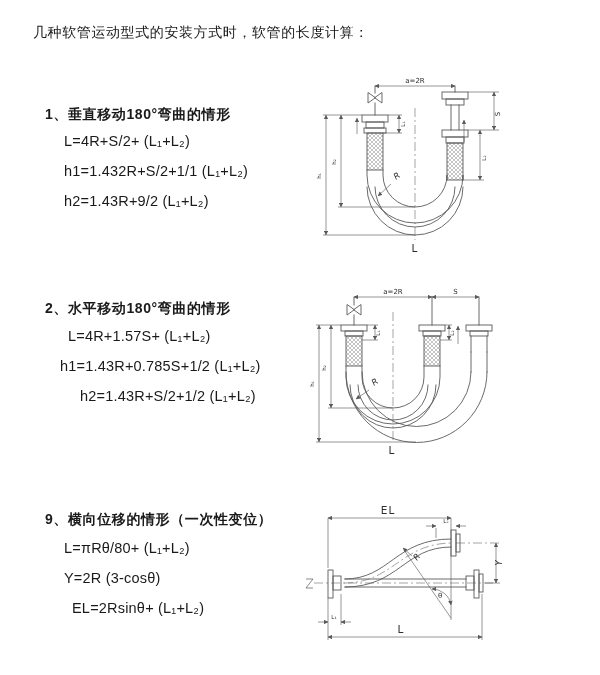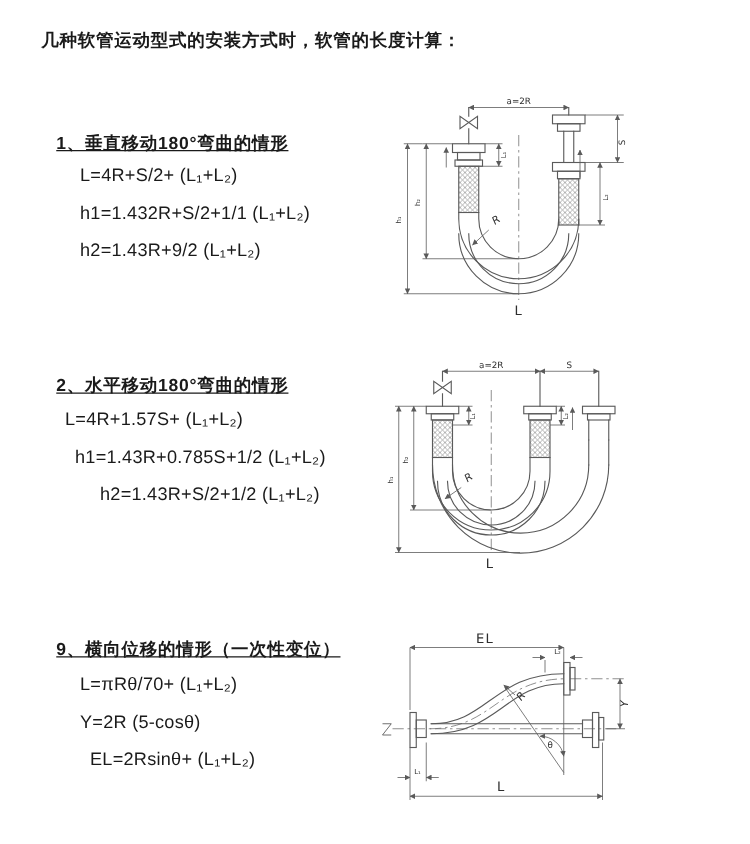--- a/index.html
+++ b/index.html
@@ -1,21 +1,21 @@
 <!DOCTYPE html>
 <html><head>
 <meta charset="utf-8">
 <style>
   html,body{margin:0;padding:0;}
   body{
     width:600px;height:675px;background:#ffffff;position:relative;overflow:hidden;
     font-family:"Liberation Sans","DejaVu Sans",sans-serif;color:#1a1a1a;
   }
-  .title{position:absolute;left:33px;top:24px;font-size:14px;font-weight:bold;letter-spacing:.6px;}
-  .heading{position:absolute;font-size:14px;font-weight:bold;letter-spacing:.6px;white-space:nowrap;text-decoration:underline;}
+  .title{position:absolute;left:33px;top:24px;font-size:14px;font-weight:normal;letter-spacing:.6px;}
+  .heading{position:absolute;font-size:14px;font-weight:bold;letter-spacing:.6px;white-space:nowrap;}
   .formula{position:absolute;font-size:14.5px;letter-spacing:.2px;white-space:nowrap;text-align:right;}
   svg.diag{position:absolute;}
   
   .s line,.s path,.s rect,.s polyline{stroke:#5a5a5a;stroke-width:.9;fill:none;stroke-linecap:square;}
   
   .sd line,.sd path{stroke:#5f5f5f;stroke-width:.65;fill:none;}
   svg text{fill:#2e2e2e;font-size:7px;font-family:"DejaVu Sans",sans-serif;}
   text.tiny{font-size:5.5px;}
   text.mid{font-size:8.5px;font-style:italic;}
   text.big{font-size:10.5px;letter-spacing:1px;}
@@ -117,21 +117,21 @@
 
   <g class="sd">
     <line x1="79" y1="114" x2="66" y2="126" marker-end="url(#ar1)"></line>
     <text x="84" y="110" class="mid" transform="rotate(-35 84 110)">R</text>
   </g>
 
   <text x="103" y="182" class="big" text-anchor="middle">L</text>
 </svg>
 
 <div class="heading" style="left:45px;top:300px">2、水平移动180°弯曲的情形</div>
-<div class="formula" style="left:52px;top:328px">L=4R+1.57S+ (L₁+L₂)</div>
+<div class="formula" style="left:68px;top:328px">L=4R+1.57S+ (L₁+L₂)</div>
 <div class="formula" style="left:60px;top:358px">h1=1.43R+0.785S+1/2 (L₁+L₂)</div>
 <div class="formula" style="left:80px;top:388px">h2=1.43R+S/2+1/2 (L₁+L₂)</div>
 
 <svg class="diag" style="left:308px;top:282px" width="290" height="180" viewBox="0 0 290 180">
   <defs>
     <marker id="ar2" viewBox="0 0 8 8" refX="7.5" refY="4" markerWidth="7" markerHeight="7" orient="auto-start-reverse">
       <path d="M0,0L8,4L0,8z" fill="#5a5a5a"></path>
     </marker>
     <pattern id="br2" width="4" height="4" patternUnits="userSpaceOnUse">
       <path d="M0,4L4,0M0,0L4,4" stroke="#8a8a8a" stroke-width="0.5"></path>
@@ -219,22 +219,22 @@
 
   <g class="sd">
     <line x1="61" y1="108" x2="48" y2="117" marker-end="url(#ar2)"></line>
     <text x="66" y="104" class="mid" transform="rotate(-35 66 104)">R</text>
   </g>
 
   <text x="84" y="172" class="big" text-anchor="middle">L</text>
 </svg>
 
 <div class="heading" style="left:45px;top:511px">9、横向位移的情形（一次性变位）</div>
-<div class="formula" style="left:64px;top:540px">L=πRθ/70+ (L₁+L₂)</div>
-<div class="formula" style="left:64px;top:570px">Y=2R (5-cosθ)</div>
+<div class="formula" style="left:64px;top:540px">L=πRθ/80+ (L₁+L₂)</div>
+<div class="formula" style="left:64px;top:570px">Y=2R (3-cosθ)</div>
 <div class="formula" style="left:72px;top:600px">EL=2Rsinθ+ (L₁+L₂)</div>
 
 <svg class="diag" style="left:298px;top:498px" width="300" height="152" viewBox="0 0 300 152">
   <defs>
     <marker id="ar3" viewBox="0 0 8 8" refX="7.5" refY="4" markerWidth="7" markerHeight="7" orient="auto-start-reverse">
       <path d="M0,0L8,4L0,8z" fill="#5a5a5a"></path>
     </marker>
   </defs>
 
   <g>

